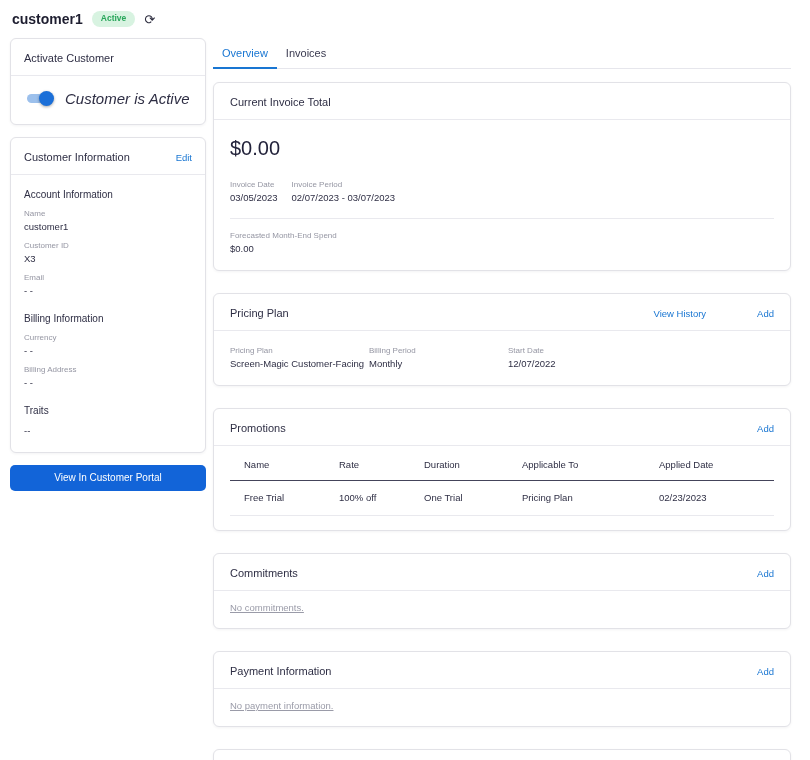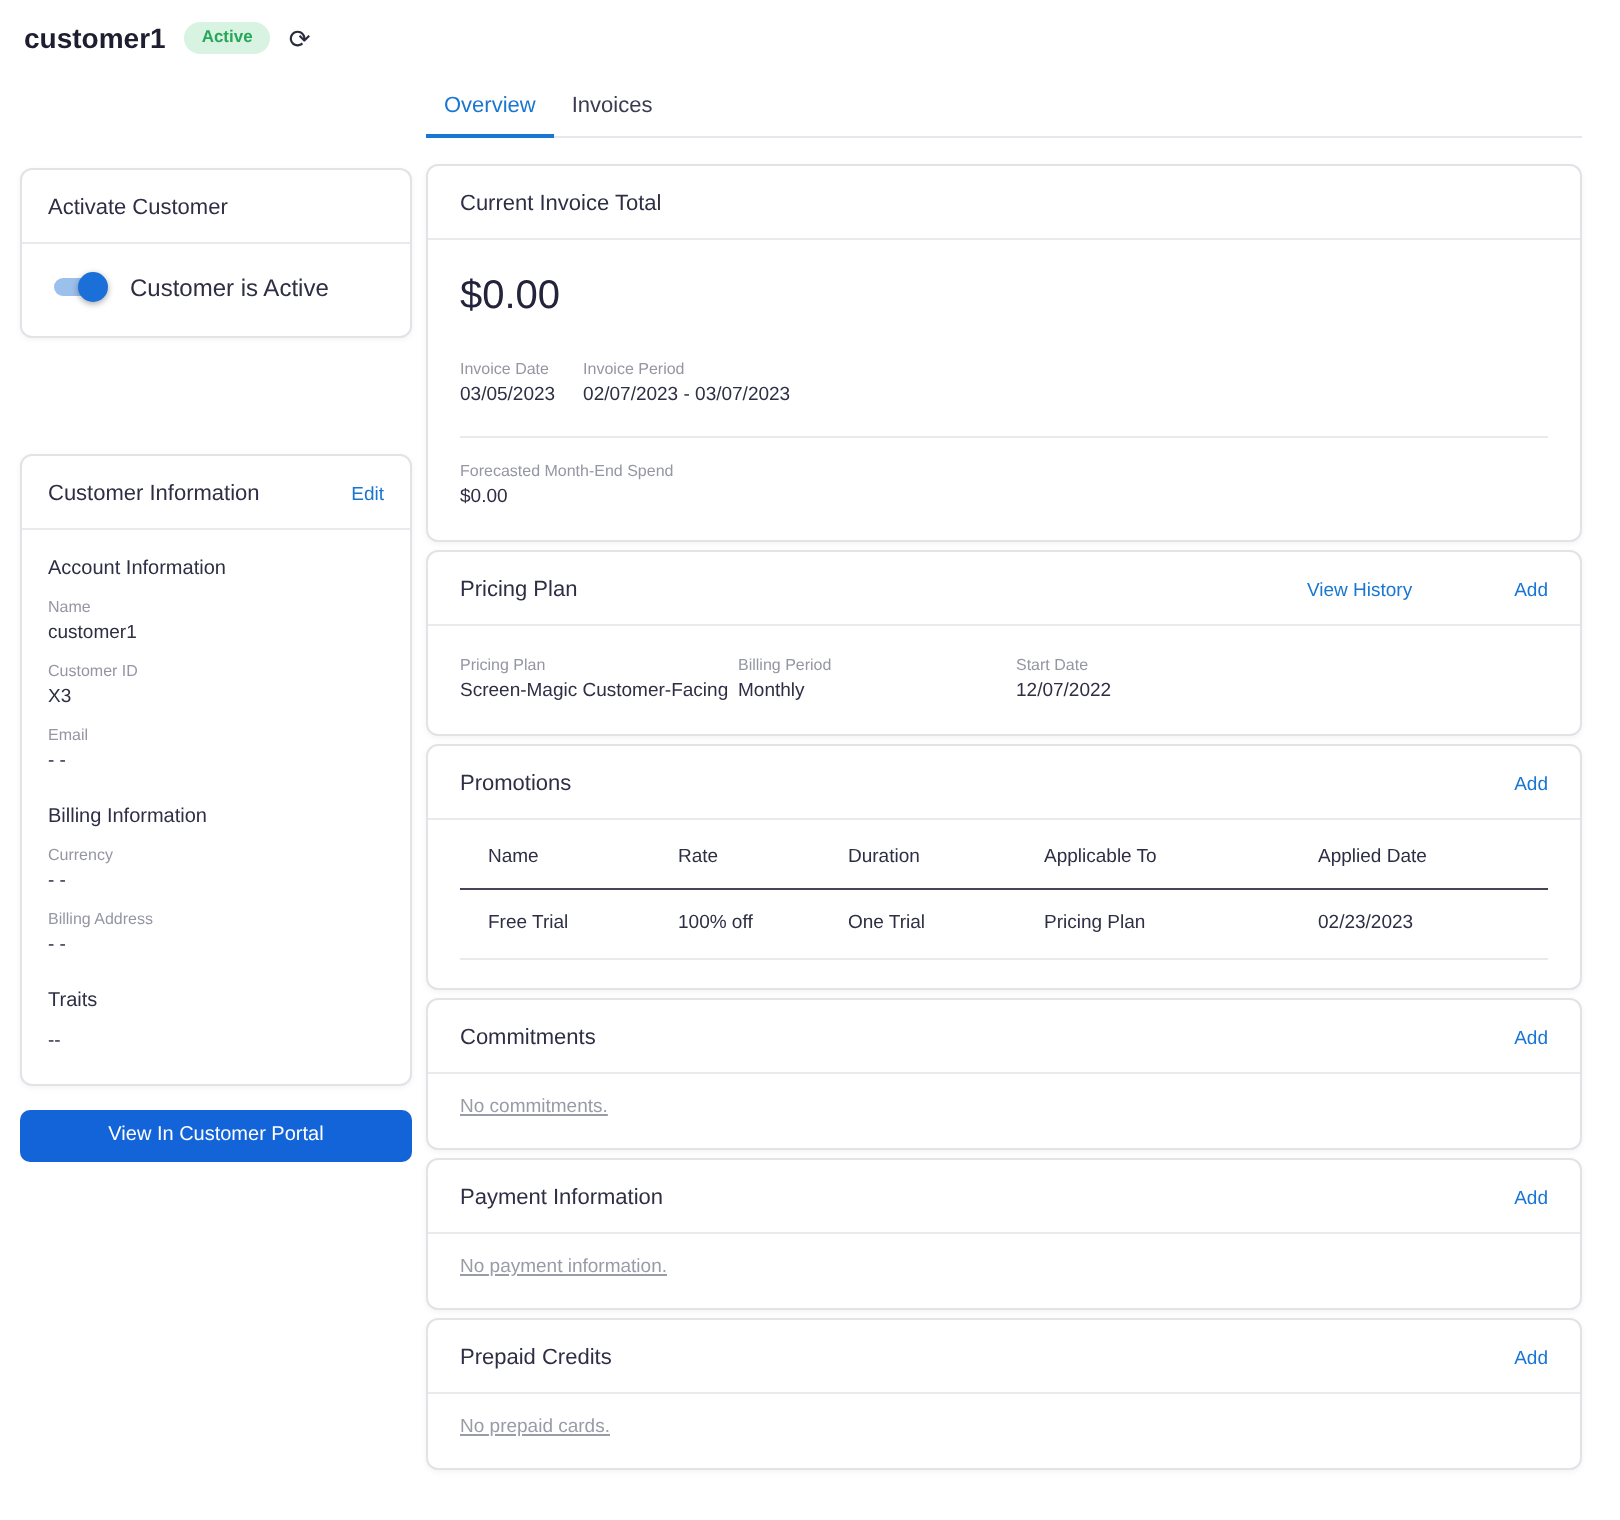--- a/index.html
+++ b/index.html
@@ -17,27 +17,27 @@
   .badge { background:#d8f3e1; color:#28a65a; font-size:8.5px; font-weight:700;
            padding:3px 9px 4px; border-radius:10px; line-height:1; }
   .history-btn { font-size:13px; color:#2b2b3d; cursor:pointer; line-height:1; user-select:none; }
 
   
   .layout { display:flex; gap:7px; align-items:flex-start; }
   .sidebar { width:196px; flex:0 0 196px; display:flex; flex-direction:column; gap:12px; }
   .content { flex:1; min-width:0; }
 
   .card { background:#fff; border:1px solid #e2e2e7; border-radius:6px;
-          box-shadow:0 1px 3px rgba(20,20,40,0.05);margin-top:46px; }
+          box-shadow:0 1px 3px rgba(20,20,40,0.05); }
   .hr { border-top:1px solid #e9e9ee; }
 
   
   .card-title { padding:13px 13px 11px; font-size:11px; color:#2e2e44; }
   .toggle-row { padding:14px 13px 17px; display:flex; align-items:center; gap:11px; }
-  .toggle-label { font-size:12px; color:#2e2e44; }
+  .toggle-label { font-size:15px; color:#2e2e44;font-style:italic; }
 
   .switch { position:relative; width:30px; height:15px; flex:0 0 30px; cursor:pointer; }
   .switch .track { position:absolute; left:3px; top:3px; width:25px; height:9px;
                    border-radius:5px; background:#9cc0ec; }
   .switch .knob { position:absolute; right:0; top:0; width:15px; height:15px; border-radius:50%;
                   background:#1b6fd8; box-shadow:0 1px 3px rgba(0,0,0,0.35); }
 
   .card-head { display:flex; justify-content:space-between; align-items:center;
                padding:13px 13px 11px; border-bottom:1px solid #e9e9ee; }
   .card-title-inline { font-size:11px; color:#2e2e44; }
@@ -54,21 +54,21 @@
   .portal-btn { width:100%; background:#1264d8; color:#fff; border:0; border-radius:5px;
                 font-family:inherit; font-size:10px; padding:7px 0 8px; cursor:pointer; }
 
   
   .tabs { display:flex; border-bottom:1px solid #e6e6ec; padding-left:0; }
   .tab { font-size:11px; color:#3a3a50; padding:9px 9px 8px; cursor:pointer;
          border-bottom:2px solid transparent; margin-bottom:-1px; }
   .tab.active { color:#1976d2; border-bottom-color:#1976d2; }
 
   
-  .mcard { margin-top:4px; }
+  .mcard { margin-top:22px; }
   .content > .mcard:first-of-type { margin-top:13px; }
   .mcard .card-head { padding:13px 16px 11px; }
 
   .card-body { padding:13px 16px 16px; }
   .total { font-size:20px; color:#23233b; margin:4px 0 20px; }
   .fields-row { display:flex; gap:14px;align-items:flex-end; }
   .fields-row .field, .card-body > .field { margin-top:0; }
   .body-hr { margin:15px 0 12px; }
 
   .cols3 { display:flex; }

